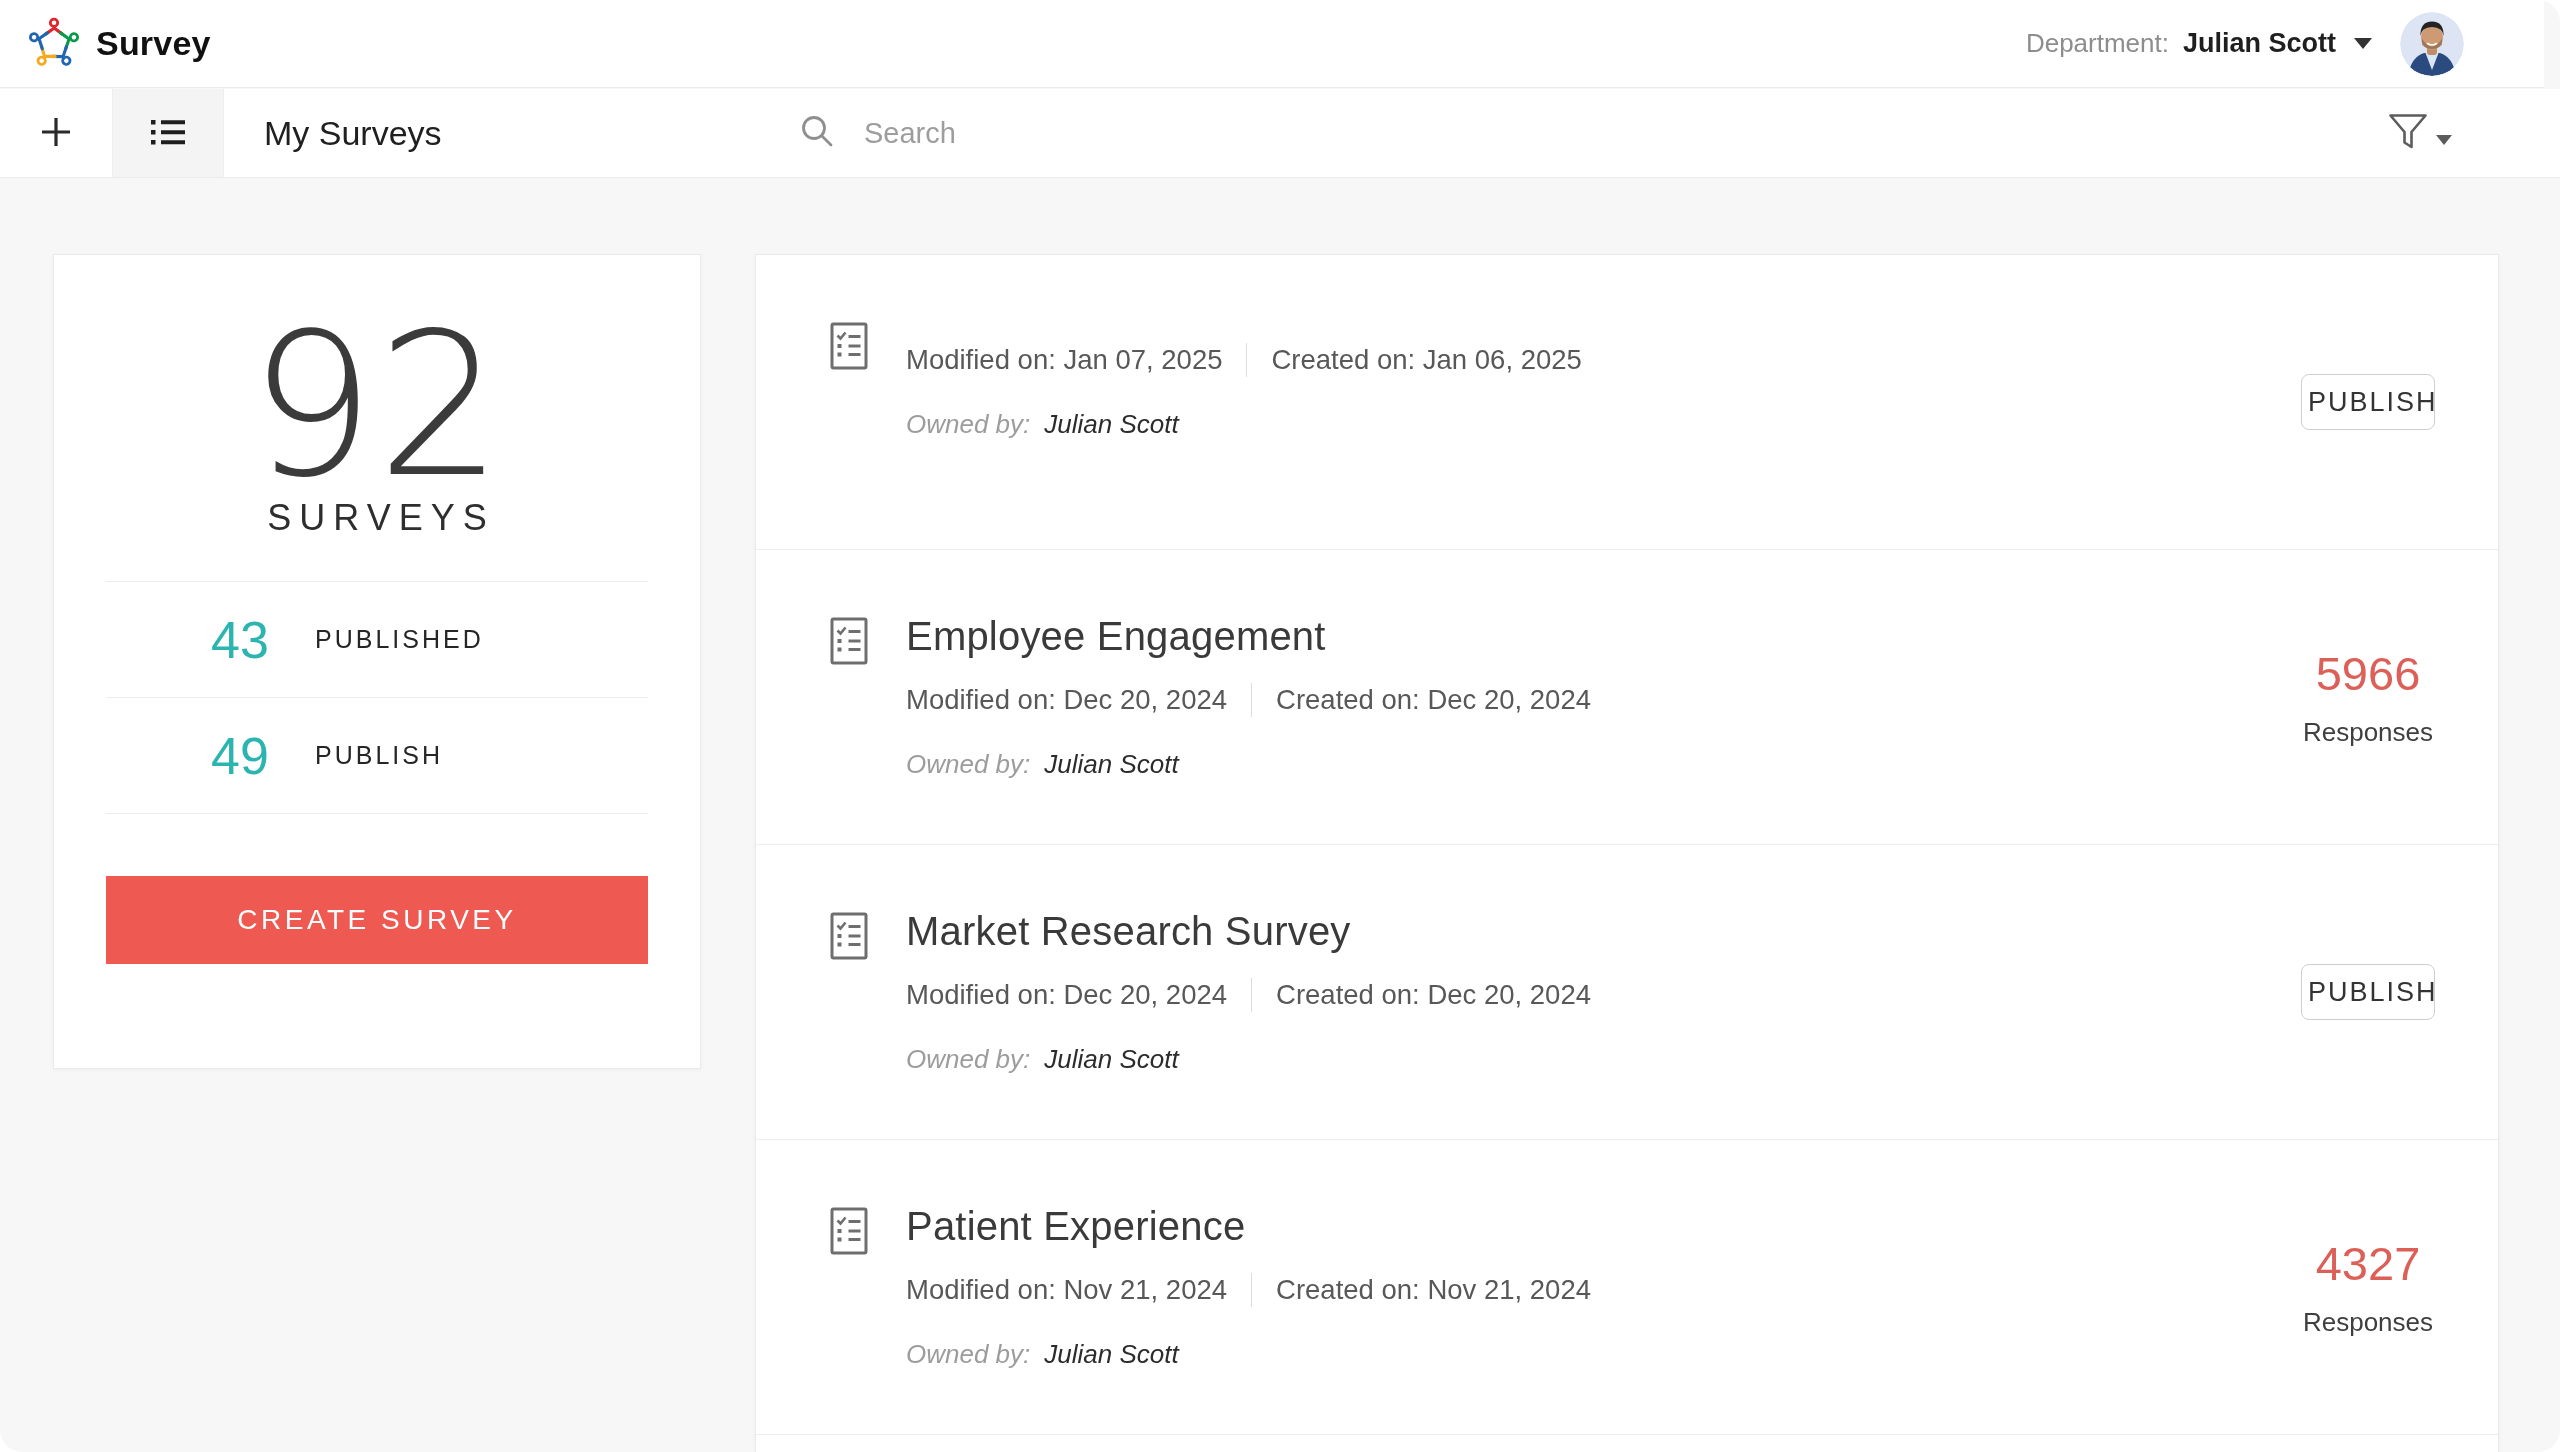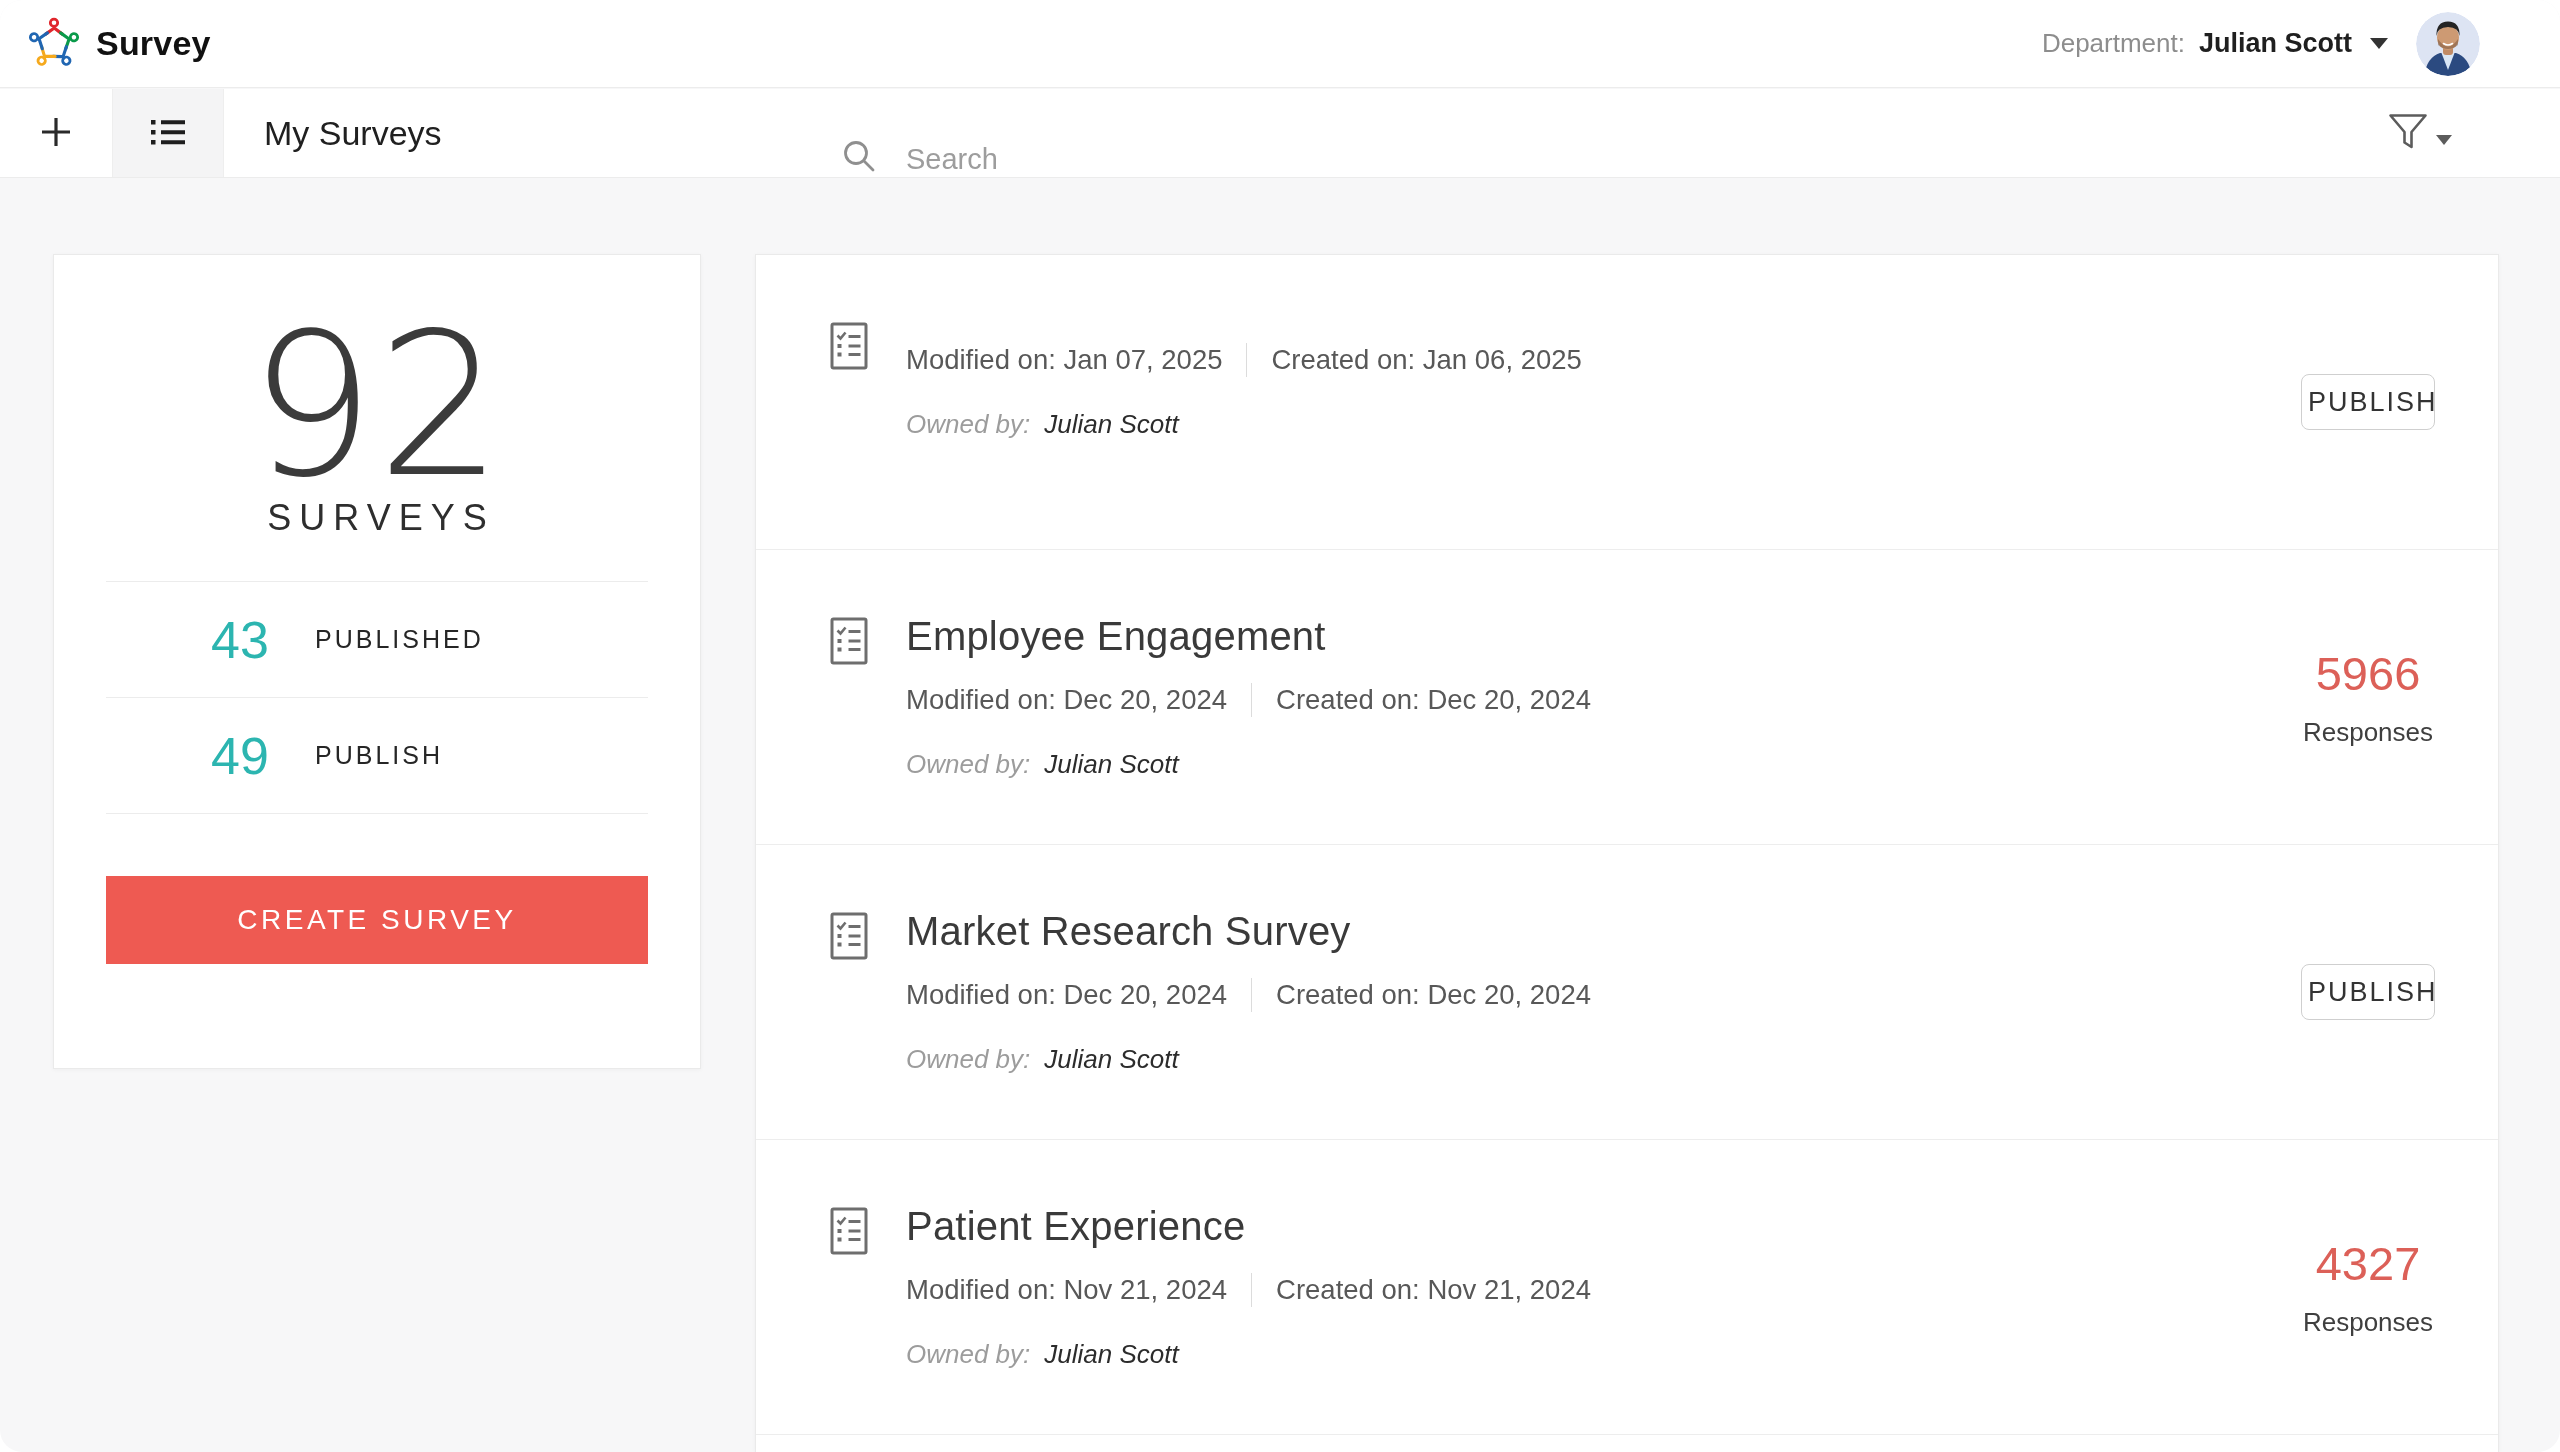--- a/index.html
+++ b/index.html
@@ -1,39 +1,39 @@
 <!DOCTYPE html>
 <html style="--accent_coral: #ee5a52; --response_coral: #dc6058; --teal: #2cb5b0;"><head>
 <meta charset="utf-8">
 <style>
   html,body{margin:0;padding:0;background:#fff;}
   .screen{position:relative;width:2560px;height:1452px;background:#f7f7f8;overflow:hidden;
           border-radius:22px;font-family:"Liberation Sans",sans-serif;-webkit-font-smoothing:antialiased;}
 
   
-  .app-header{position:absolute;top:0;left:0;right:0;height:88px;background:#fff;
+  .app-header{position:absolute;top:0;left:0;right:16px;height:88px;background:#fff;
               border-bottom:1px solid #ececec;display:flex;align-items:center;padding-left:26px;box-sizing:border-box;}
   .brand{display:flex;align-items:center;gap:14px;cursor:pointer;}
   .app-name{font-size:34px;font-weight:600;color:#111;letter-spacing:.2px;}
   .header-right{margin-left:auto;display:flex;align-items:center;gap:28px;padding-right:80px;}
   .dept{display:flex;align-items:center;gap:14px;cursor:pointer;}
   .dept-label{font-size:26px;color:#8d8d8d;}
   .dept-value{font-size:27px;color:#1f1f1f;font-weight:600;}
   .caret-down{width:0;height:0;border-left:9px solid transparent;border-right:9px solid transparent;
               border-top:11px solid #333;margin-left:4px;}
   .avatar{width:64px;height:64px;border-radius:50%;overflow:hidden;flex:0 0 auto;cursor:pointer;}
 
   
   .toolbar{position:absolute;top:89px;left:0;right:0;height:88px;background:#fff;
            border-bottom:1px solid #ececec;display:flex;align-items:center;}
   .tb-cell{width:112px;height:100%;display:flex;align-items:center;justify-content:center;
            background:#fff;border:none;padding:0;cursor:pointer;}
   .tb-cell.active{background:#f4f4f5;border-left:1px solid #eeeeee;border-right:1px solid #eeeeee;}
   .page-title{font-size:34px;font-weight:500;color:#202020;margin:0 0 0 40px;}
-  .search{position:absolute;left:842px;top:0;height:100%;display:flex;align-items:flex-end;gap:28px;}
+  .search{position:absolute;left:800px;top:0;height:100%;display:flex;align-items:center;gap:28px;}
   .search input{border:none;outline:none;font-size:29px;color:#444;width:420px;background:transparent;
                 font-family:"Liberation Sans",sans-serif;}
   .search input::placeholder{color:#9d9d9d;}
   .filter-button{position:absolute;right:108px;top:0;height:100%;display:flex;align-items:center;gap:8px;
                  background:none;border:none;cursor:pointer;padding:0;}
   .filter-caret{width:0;height:0;border-left:8px solid transparent;border-right:8px solid transparent;
                 border-top:10px solid #5c5c5c;margin-top:14px;}
 
   
   .summary-card{position:absolute;left:53px;top:254px;width:648px;height:815px;background:#fff;

